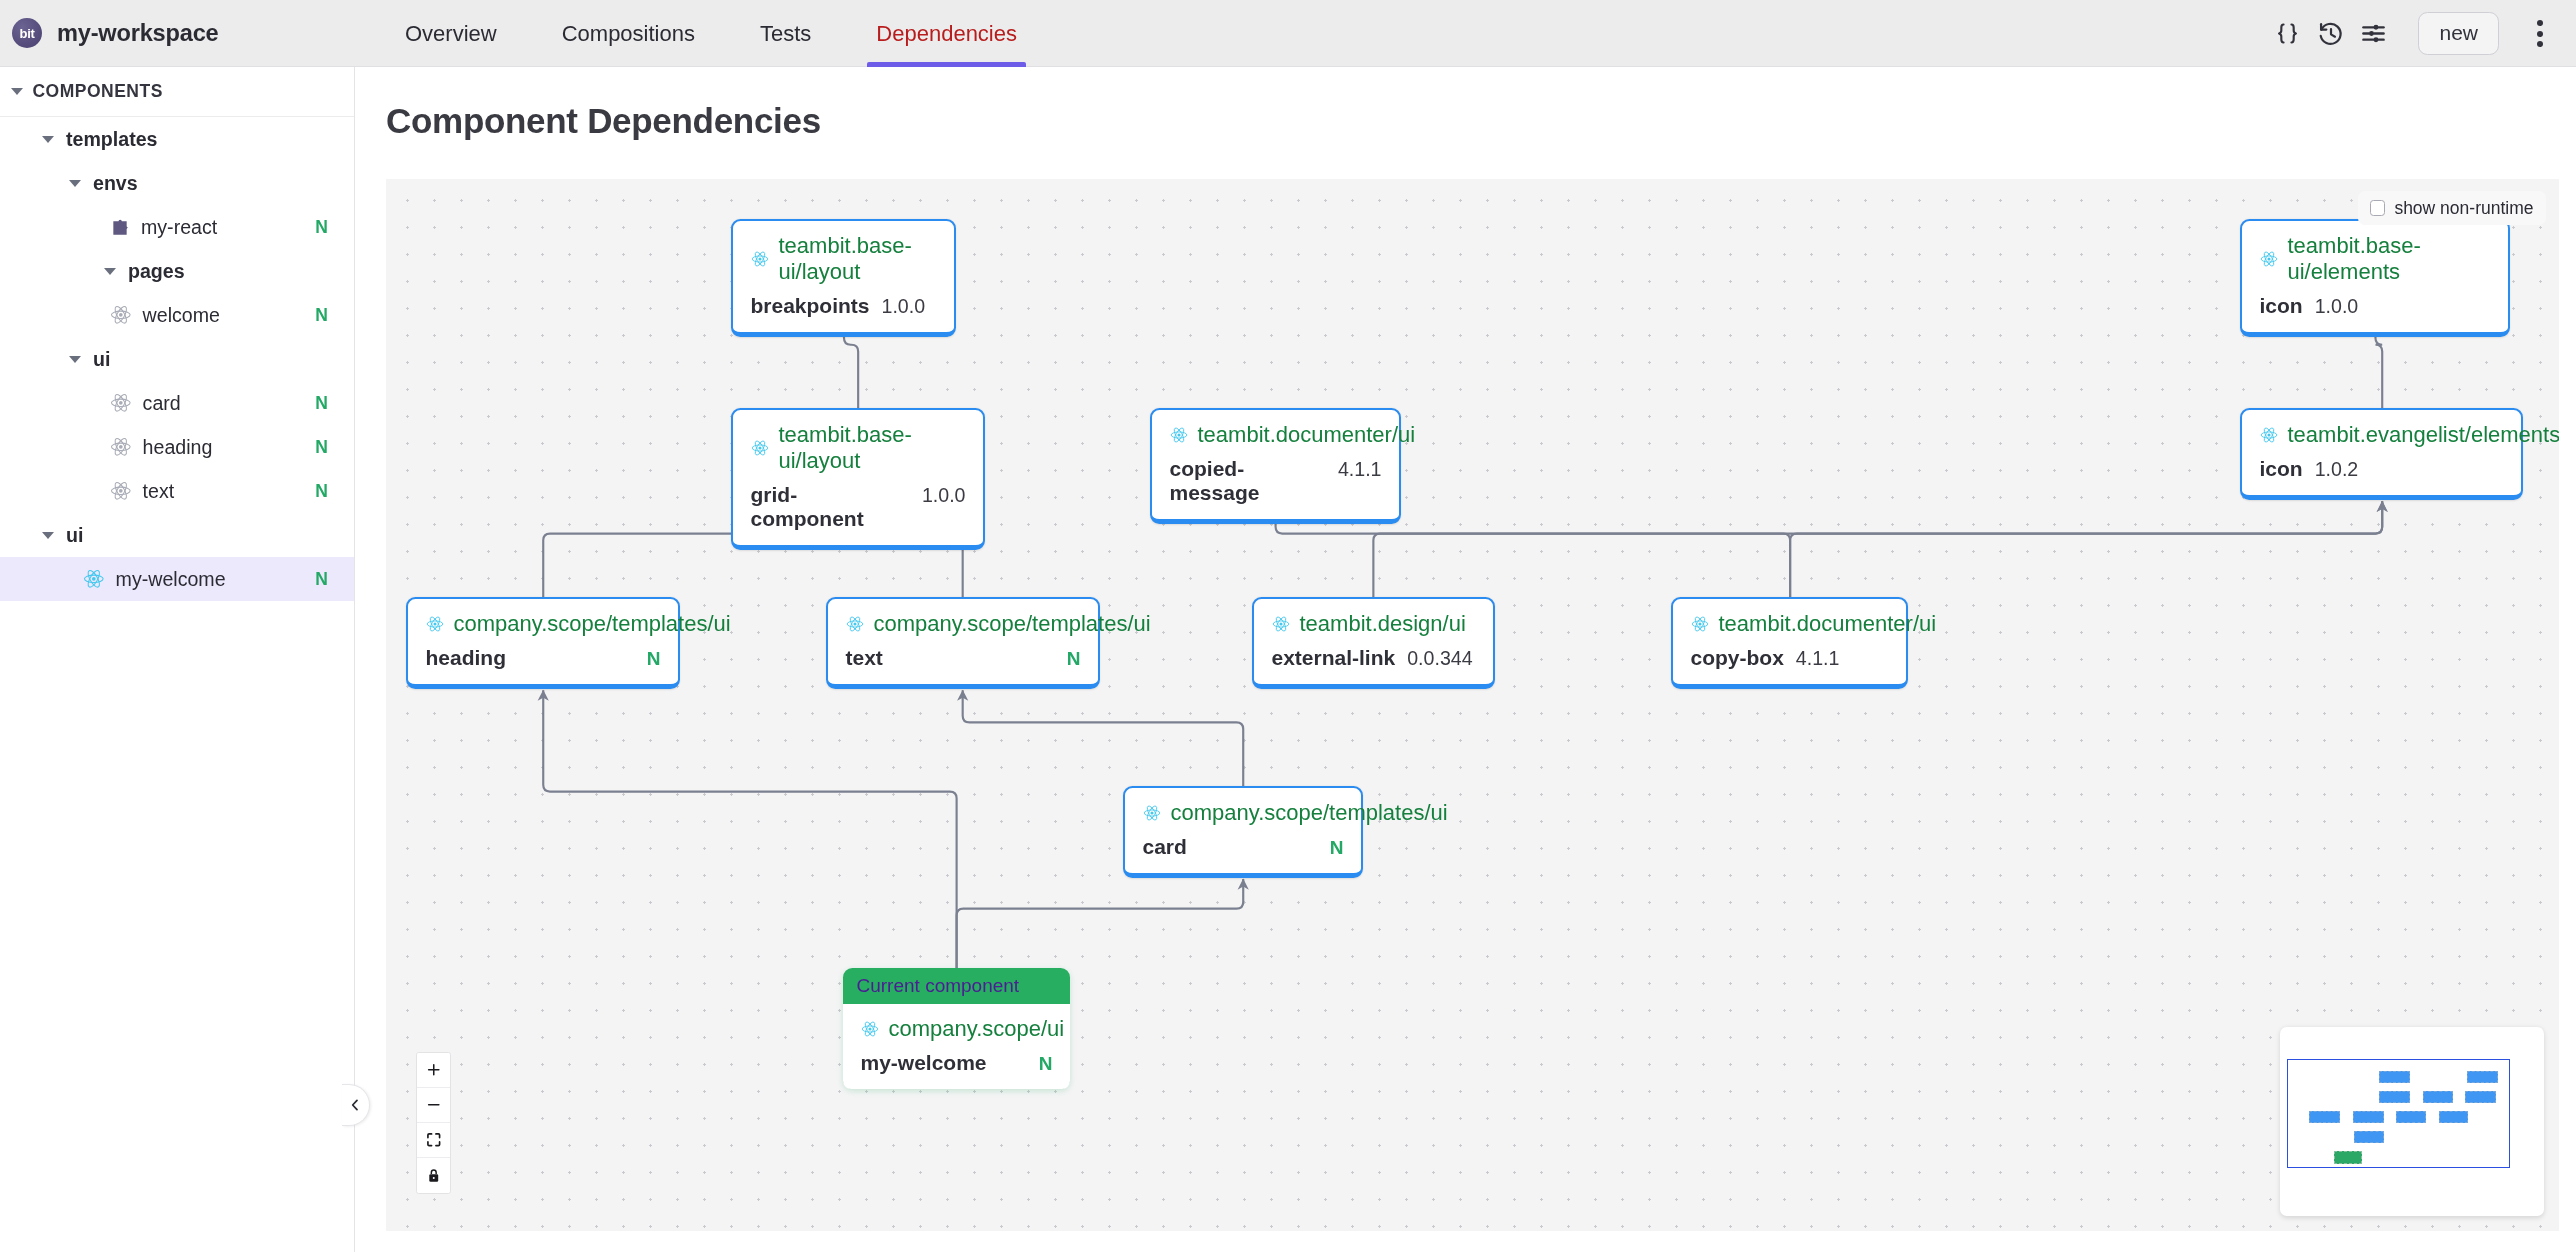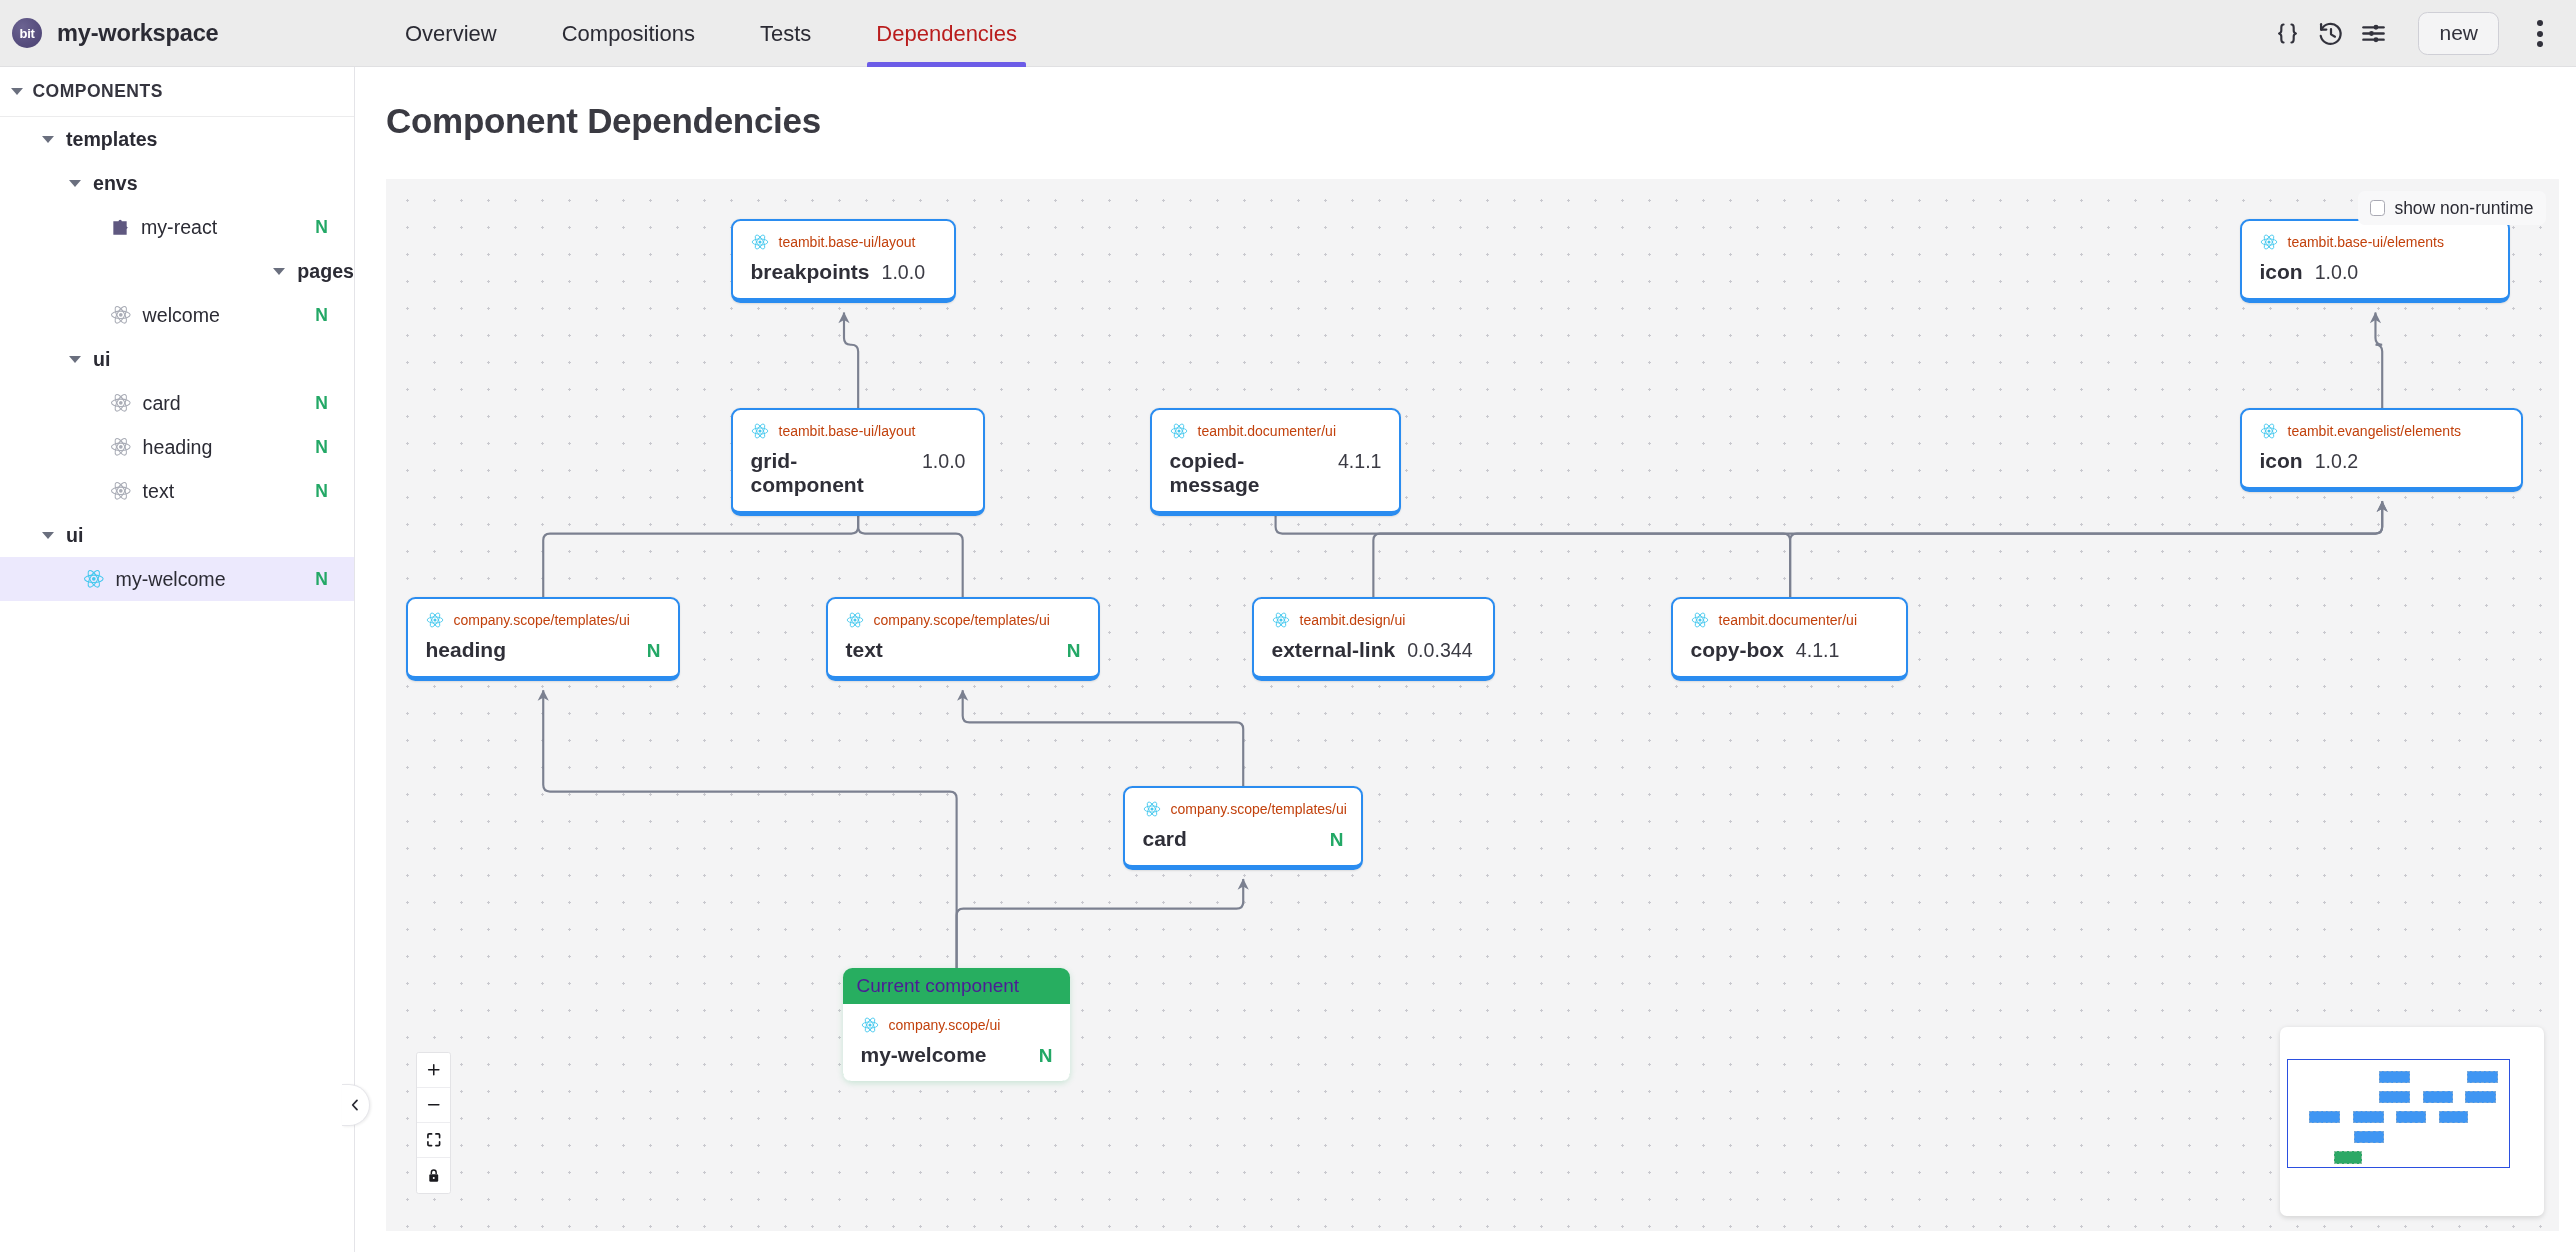--- a/index.html
+++ b/index.html
@@ -100,21 +100,21 @@
     overflow: hidden;
   }
 
   
   .node {
     position: absolute; background: #fff; border: 2px solid #2a8cf0;
     border-radius: 9.4px; box-shadow: 0 0.7px 2px rgba(0,0,0,0.10);
     padding: 12px 17.5px 13.5px 17.5px;
   }
   .node .nhead { display: flex; align-items: center; gap: 10px; }
-  .node .nscope { font-size: 14px; color: #c2410c; }
+  .node .nscope { font-size: 22px; color: #15803d; }
   .node .nbody { display: flex; align-items: baseline; margin-top: 9.4px; }
   .node .nname { font-size: 21px; font-weight: 700; color: #2f2f38; }
   .node .nver { font-size: 19.6px; color: #3b3b44; margin-left: 12px; }
   .node .nN { font-size: 19px; color: #23a866; font-weight: 600; margin-left: auto; padding-left: 27px; }
 
   .node.current { border: none; padding: 0; background: #27ae60; border-radius: 9.4px; box-shadow: 0 2px 6.7px rgba(39,174,96,0.22); }
   .node.current .ctitle { font-size: 19px; color: #4c1d95; padding: 7.4px 13.5px 6.7px 13.5px; }
   .node.current .inner { background: #fff; border-radius: 0 0 8px 8px; padding: 12px 17.5px 13.5px 17.5px; }
 
   
@@ -230,21 +230,21 @@
         <span class="tlabel bold">envs</span>
       </div>
       <div class="tree-row" style="padding-left: 96px;">
         <span style="width: 13.5px; flex: 0 0 auto;"></span>
         <span class="puzzle" style="margin-right: 11.5px;"><svg width="20" height="20" viewBox="0 0 24 24" fill="#5f5880">
             <path d="M4 4H10.2A2 2 0 0 1 12.2 2.1A2 2 0 0 1 14.2 4H20V9.6A2 2 0 0 0 21.9 11.6A2 2 0 0 0 20 13.6V20H4Z"></path>
           </svg></span>
         <span class="tlabel">my-react</span>
         <span class="nbadge">N</span>
       </div>
-      <div class="tree-row" style="padding-left: 104px; justify-content: flex-end;">
+      <div class="tree-row" style="padding-left: 104px;">
         <span class="caret" style="margin-right: 12px;"></span>
         <span class="tlabel bold">pages</span>
       </div>
       <div class="tree-row" style="padding-left: 96px;">
         <span style="width: 13.5px; flex: 0 0 auto;"></span>
         <span class="react-atom" style="margin-right: 11.5px;"><svg width="21.6" height="21.6" viewBox="0 0 24 24" fill="none" stroke="#a9acb6" stroke-width="1.15">
             <ellipse cx="12" cy="12" rx="10.4" ry="4.1"></ellipse>
             <ellipse cx="12" cy="12" rx="10.4" ry="4.1" transform="rotate(60 12 12)"></ellipse>
             <ellipse cx="12" cy="12" rx="10.4" ry="4.1" transform="rotate(120 12 12)"></ellipse>
             <circle cx="12" cy="12" r="2.05" fill="#a9acb6" stroke="none"></circle>

